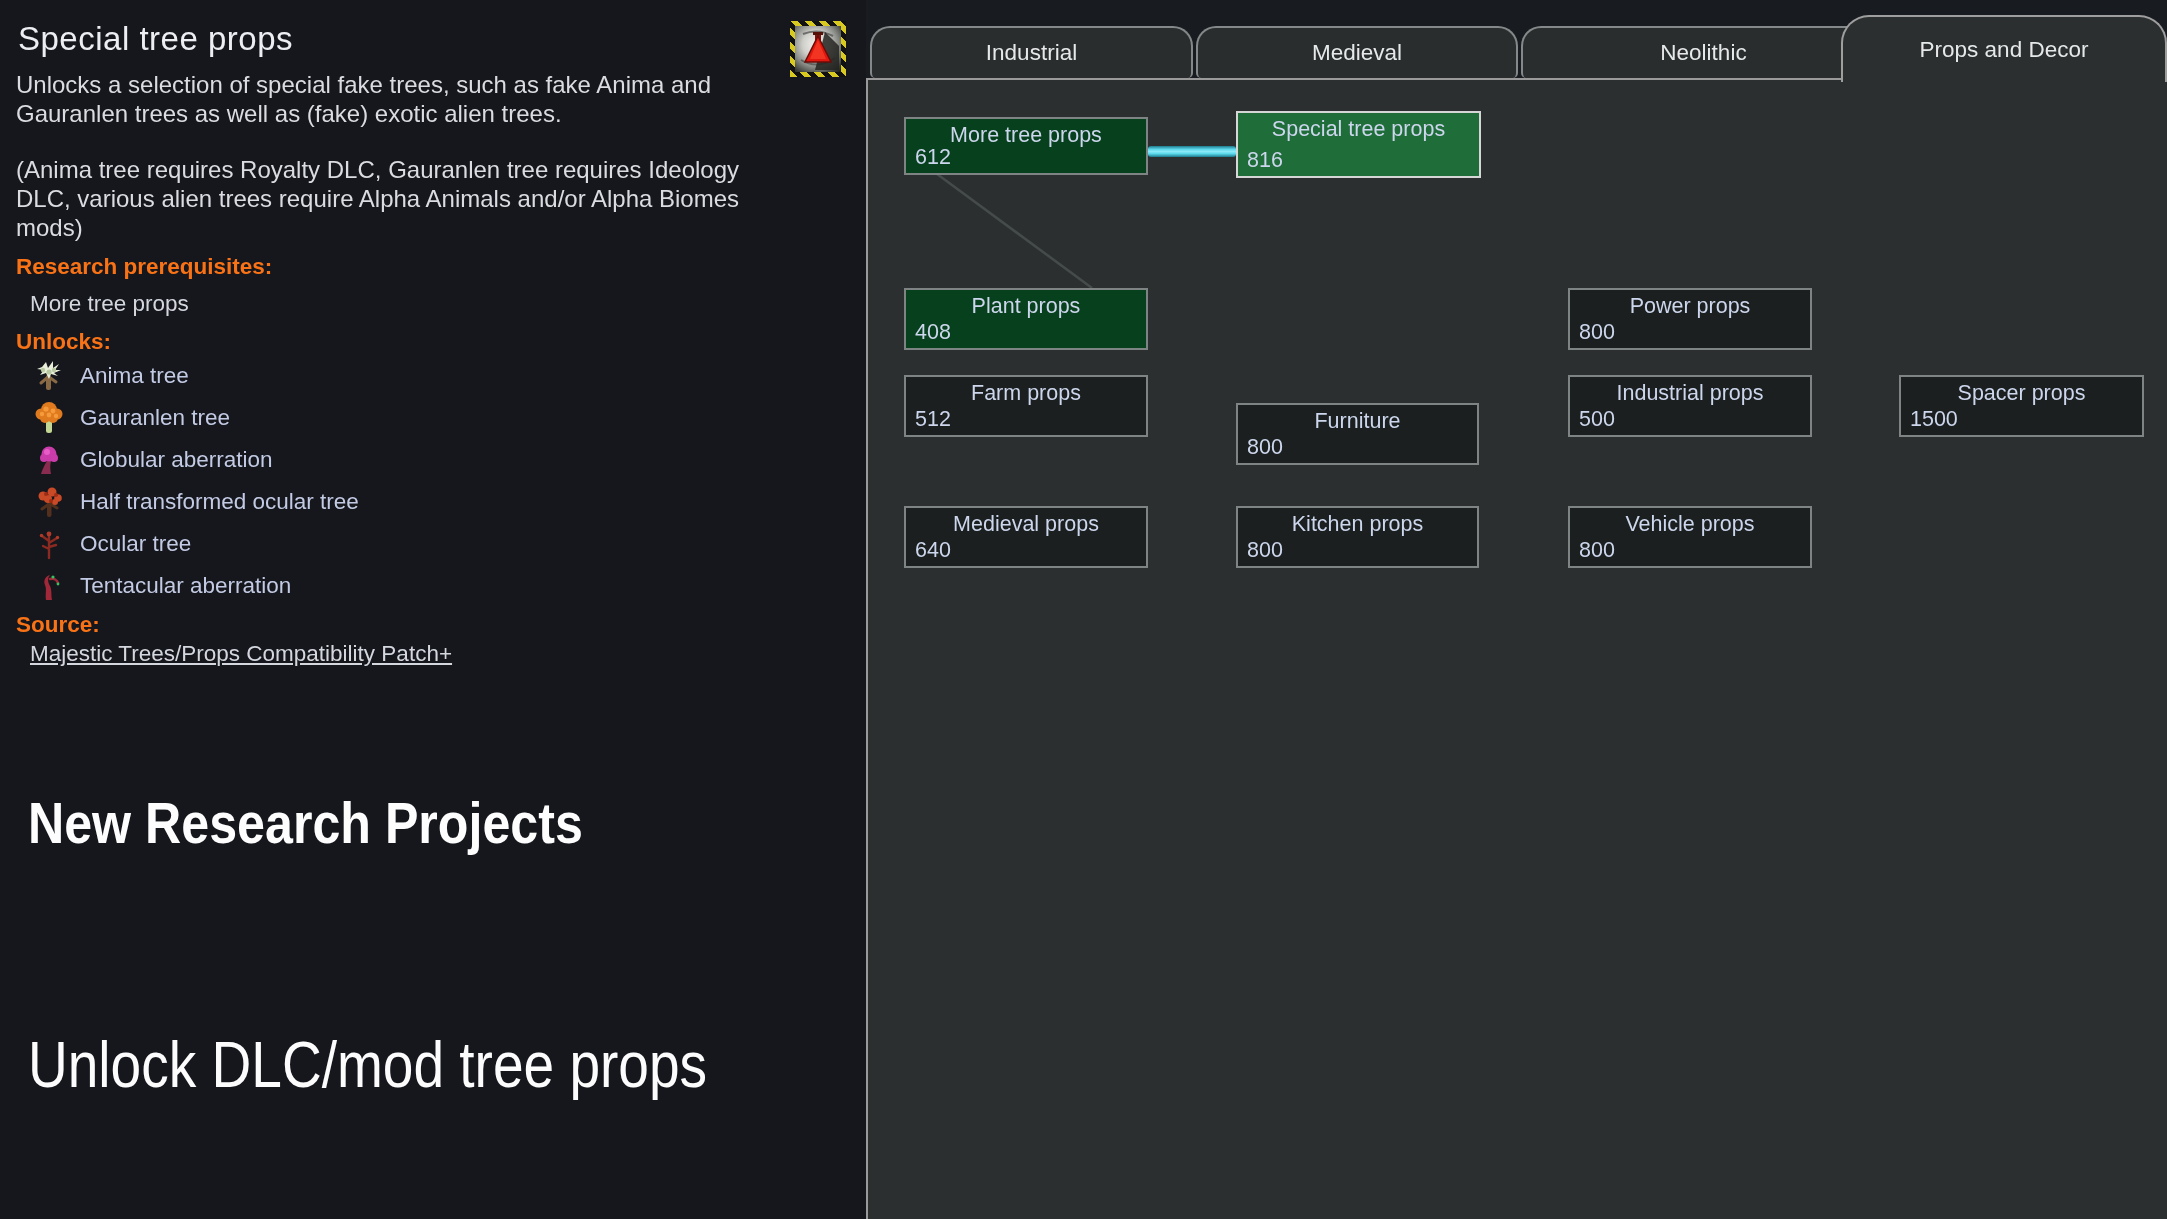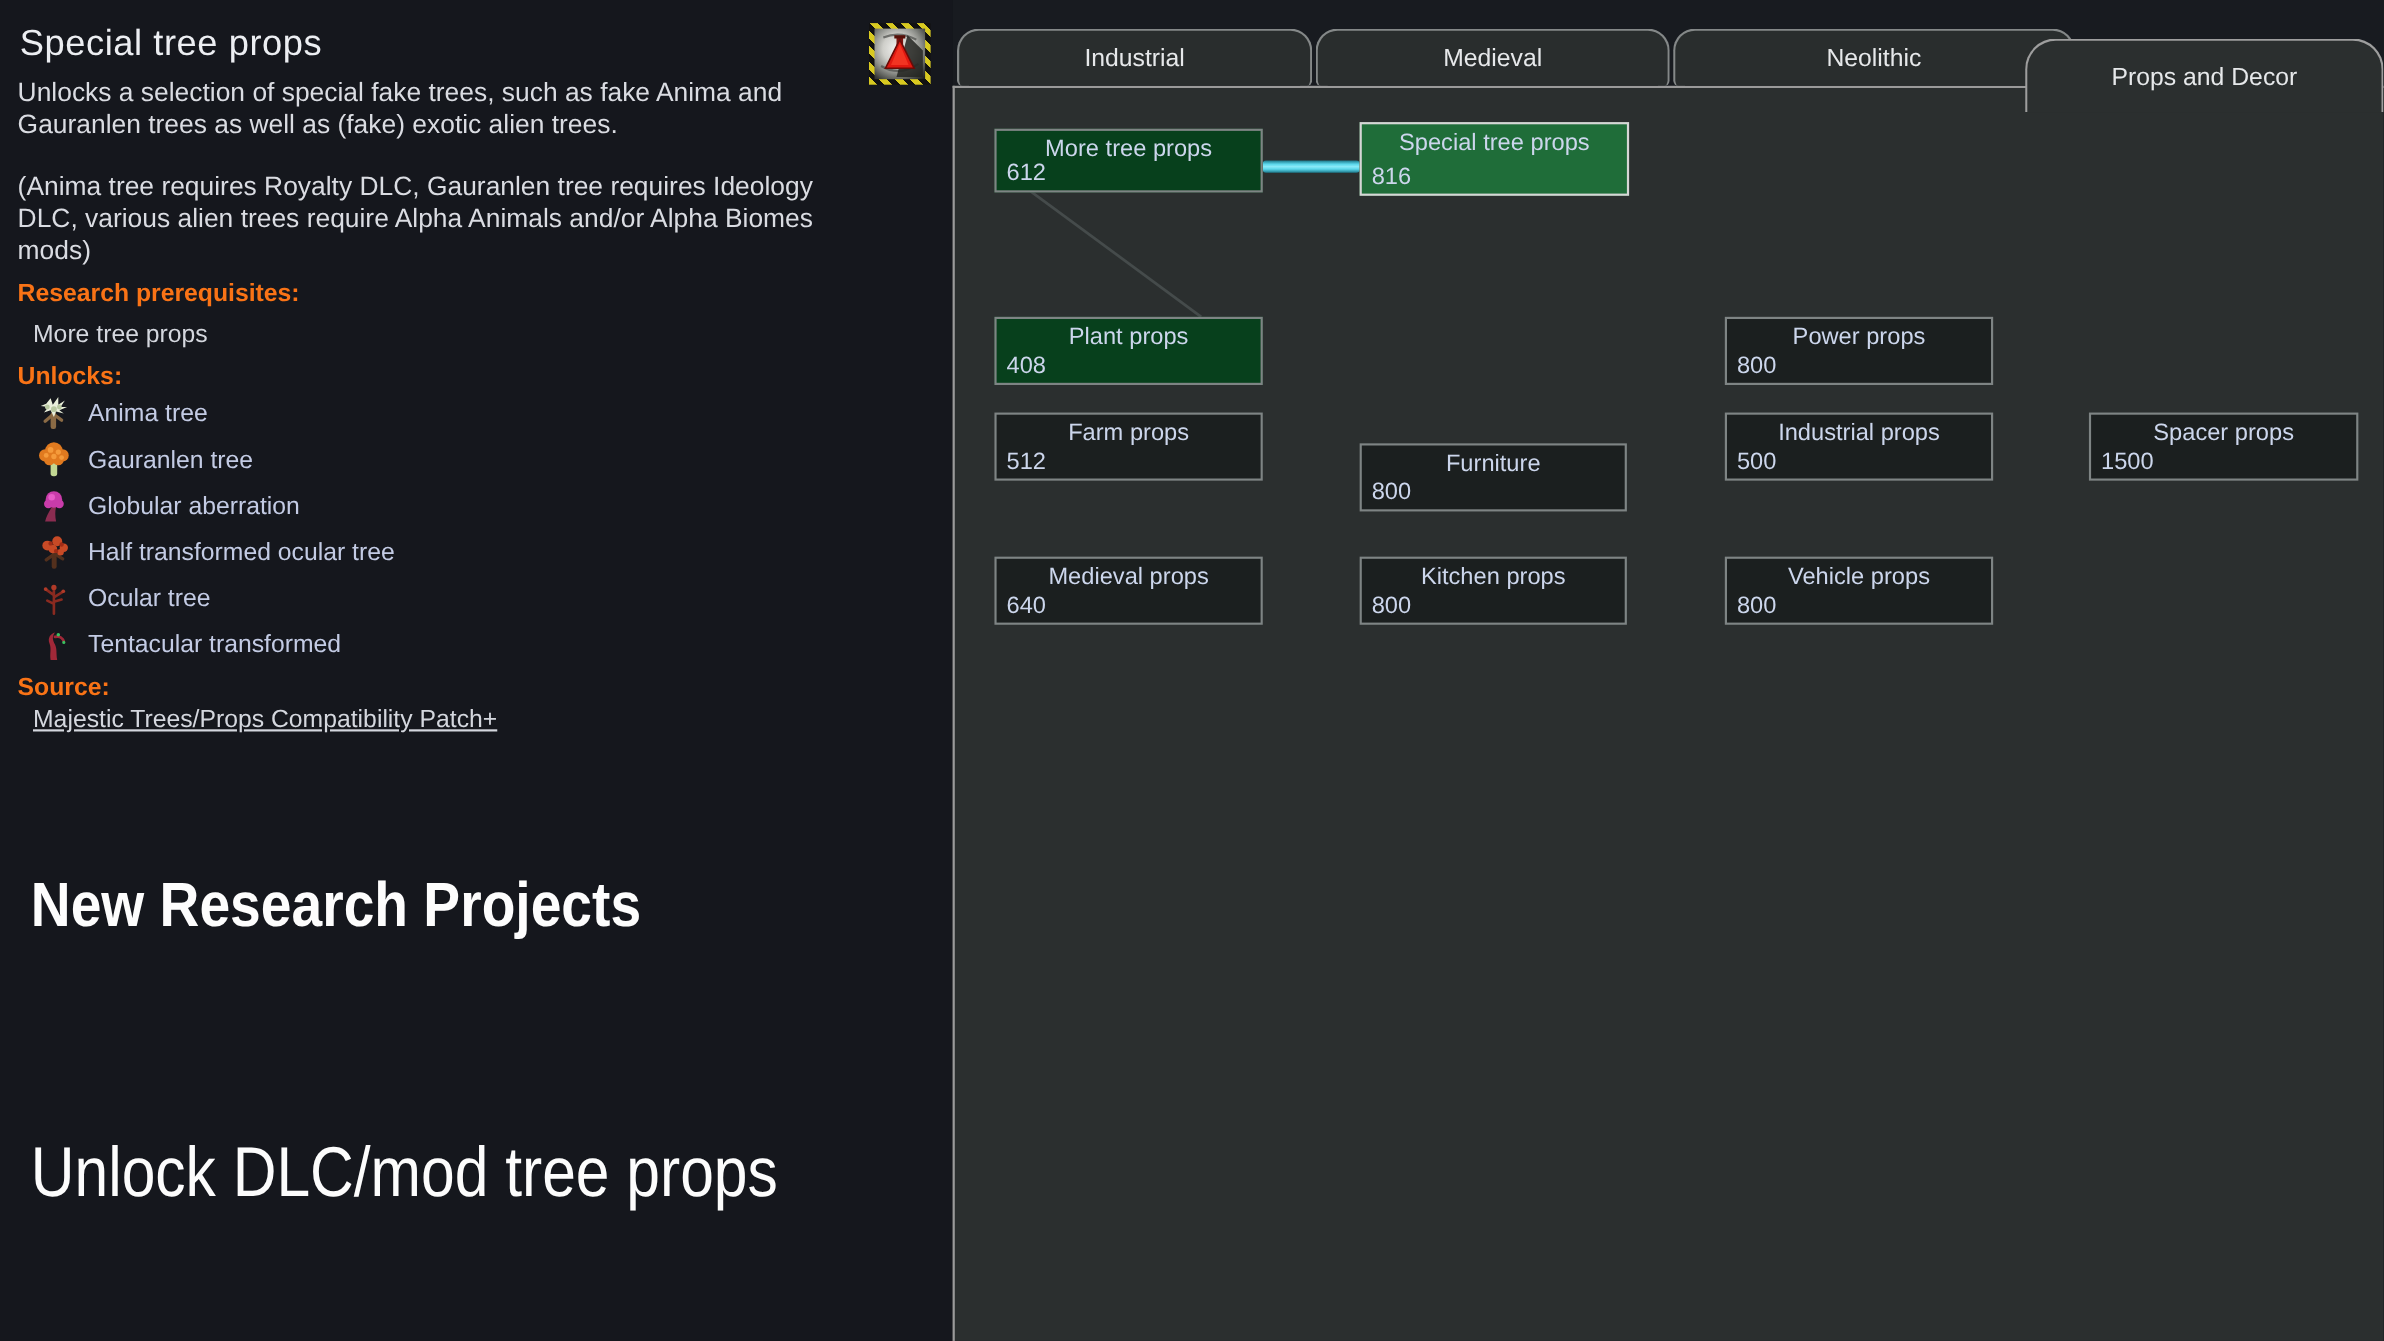--- a/index.html
+++ b/index.html
@@ -84,21 +84,21 @@
   .tabstrip{position:absolute;left:0;top:0;width:1301px;height:82px;z-index:4;}
   .tab{
     position:absolute;top:26px;height:52px;box-sizing:border-box;
     background:#292d2d;border:2px solid #848888;border-bottom:none;
     border-radius:20px 20px 5px 5px;
     display:flex;align-items:center;justify-content:center;
     color:#e6e8ea;font-size:22.5px;cursor:pointer;z-index:4;
   }
   .tab.active{
     top:15px;height:67px;background:#2b2f2f;
-    border-radius:28px 28px 0 0;border-color:#9e9e9e;z-index:6;margin-top:20px;
+    border-radius:28px 28px 0 0;border-color:#9e9e9e;z-index:6;
   }
   .tree-panel{
     position:absolute;left:0;top:78px;width:1301px;height:1141px;
     box-sizing:border-box;
     background:#2b2f2f;
     border-top:2px solid #9a9a9a;
     border-left:2px solid #9a9a9a;
     z-index:2;
   }
   .conn-svg{position:absolute;left:0;top:0;z-index:1;}
@@ -242,21 +242,21 @@
 
   <li class="unlock-row">
     <span class="unlock-icon">
             <svg width="34" height="34" viewBox="0 0 34 34">
               <path d="M14 31 C 13 25 15 21 13 16 C 11 11 14 7 18 6 C 15 10 16 13 18 17 C 20 21 19 26 20 31 Z" fill="#a02838"></path>
               <path d="M18 10 C 22 9 25 11 26 14" stroke="#a02838" stroke-width="2.5" fill="none" stroke-linecap="round"></path>
               <circle cx="21" cy="8" r="1.6" fill="#3ac060"></circle>
               <circle cx="26" cy="15" r="1.4" fill="#3ac060"></circle>
             </svg>
           </span>
-    <span class="unlock-name">Tentacular transformed</span>
+    <span class="unlock-name">Tentacular aberration</span>
   </li>
 </ul>
 
     <div class="side-label source-label">Source:</div>
     <div class="indent-item source-item">Majestic Trees/Props Compatibility Patch+</div>
 
     <div class="heading1">New Research Projects</div>
     <div class="heading2">Unlock DLC/mod tree props</div>
   </aside>
 

